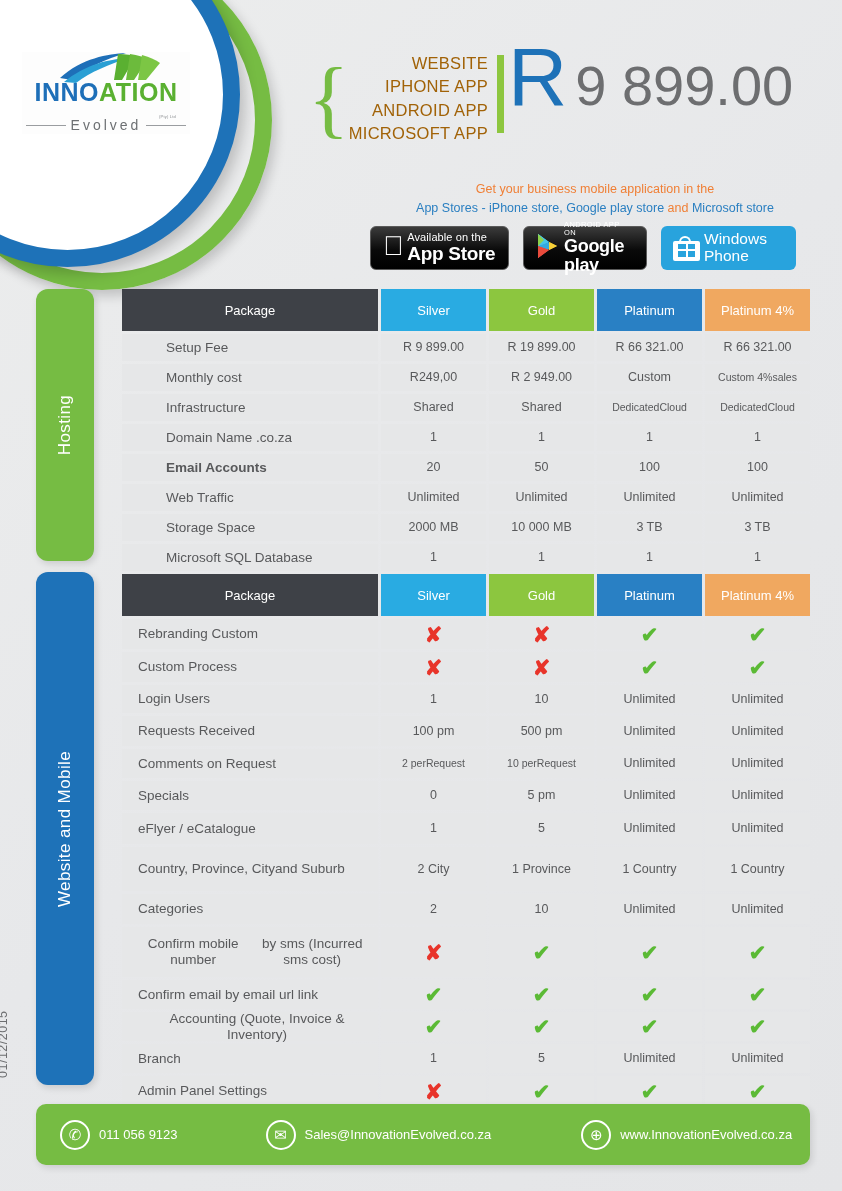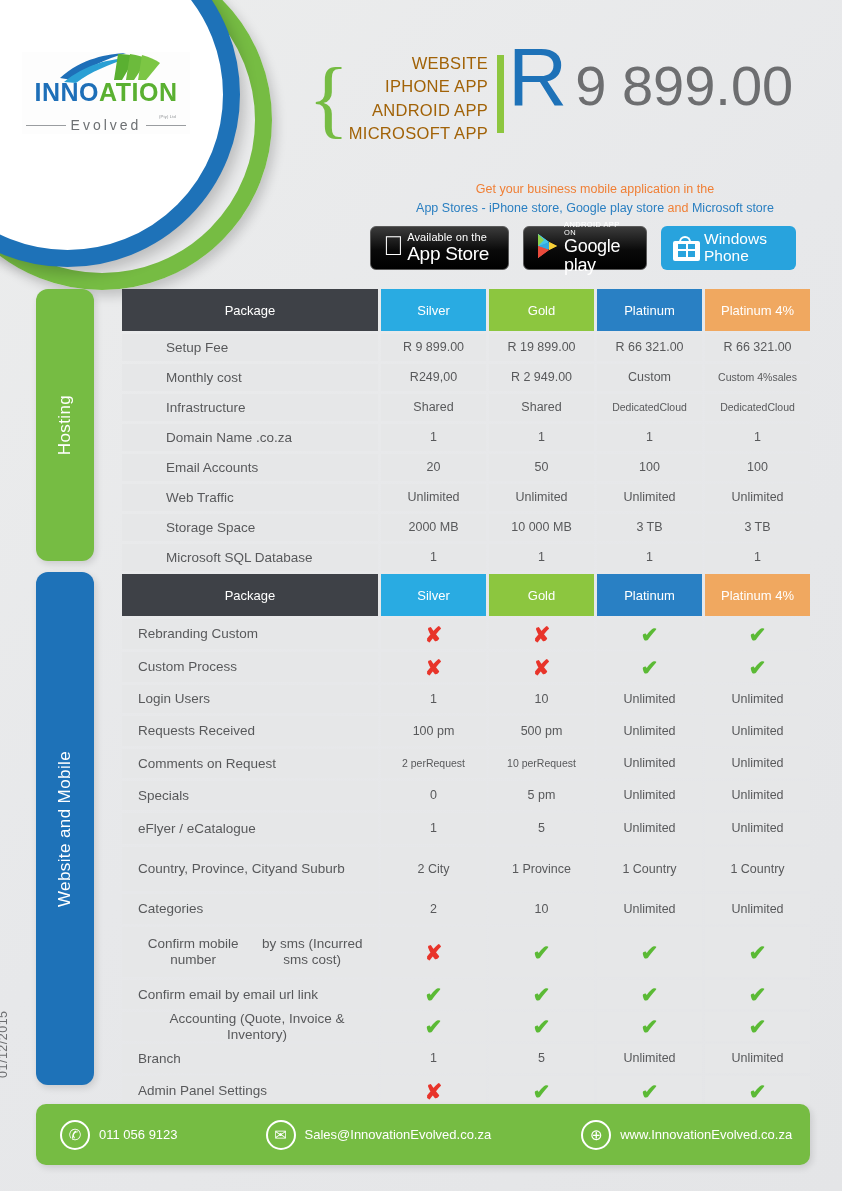--- a/index.html
+++ b/index.html
@@ -112,21 +112,21 @@
     padding: 0 12px; gap: 4px;
   }
   .badge-dark {
     background: linear-gradient(180deg,#3b3b3b 0%,#0a0a0a 55%,#000 100%);
     border: 1px solid #5a5a5a; color: #fff;
   }
   .badge-apple { width: 139px; }
   .apple-glyph { font-size: 27px; line-height: 1; margin-top: -4px; }
   .badge-lines { display: flex; flex-direction: column; line-height: 1.05; }
   .badge-small { font-size: 11px; letter-spacing: .1px; }
-  .badge-big { font-size: 19px; font-weight: normal; letter-spacing: -.3px; }
+  .badge-big { font-size: 19px; font-weight: bold; letter-spacing: -.3px; }
   .badge-google { width: 124px; }
   .badge-ms {
     width: 135px; background: #28a3dd; color: #fff;
   }
   .ms-store {
     width: 27px; height: 25px; position: relative; flex: none;
   }
   .ms-bag {
     position: absolute; left: 0; bottom: 0;
     width: 27px; height: 20px; background: #fff; border-radius: 2px;
@@ -402,21 +402,21 @@
         </div>
         <div class="cell c-val" style="height: 27px;">
           <span style="display: block;">1</span>
         </div>
         <div class="cell c-val" style="height: 27px;">
           <span style="display: block;">1</span>
         </div>
       </div>
       <div class="trow">
         <div class="cell c-label" style="height: 27px;">
-          <span style="display: block;">Email Accounts</span>
+          <span style="display: block; font-weight: bold;">Email Accounts</span>
         </div>
         <div class="cell c-val" style="height: 27px;">
           <span style="display: block;">20</span>
         </div>
         <div class="cell c-val" style="height: 27px;">
           <span style="display: block;">50</span>
         </div>
         <div class="cell c-val" style="height: 27px;">
           <span style="display: block;">100</span>
         </div>

